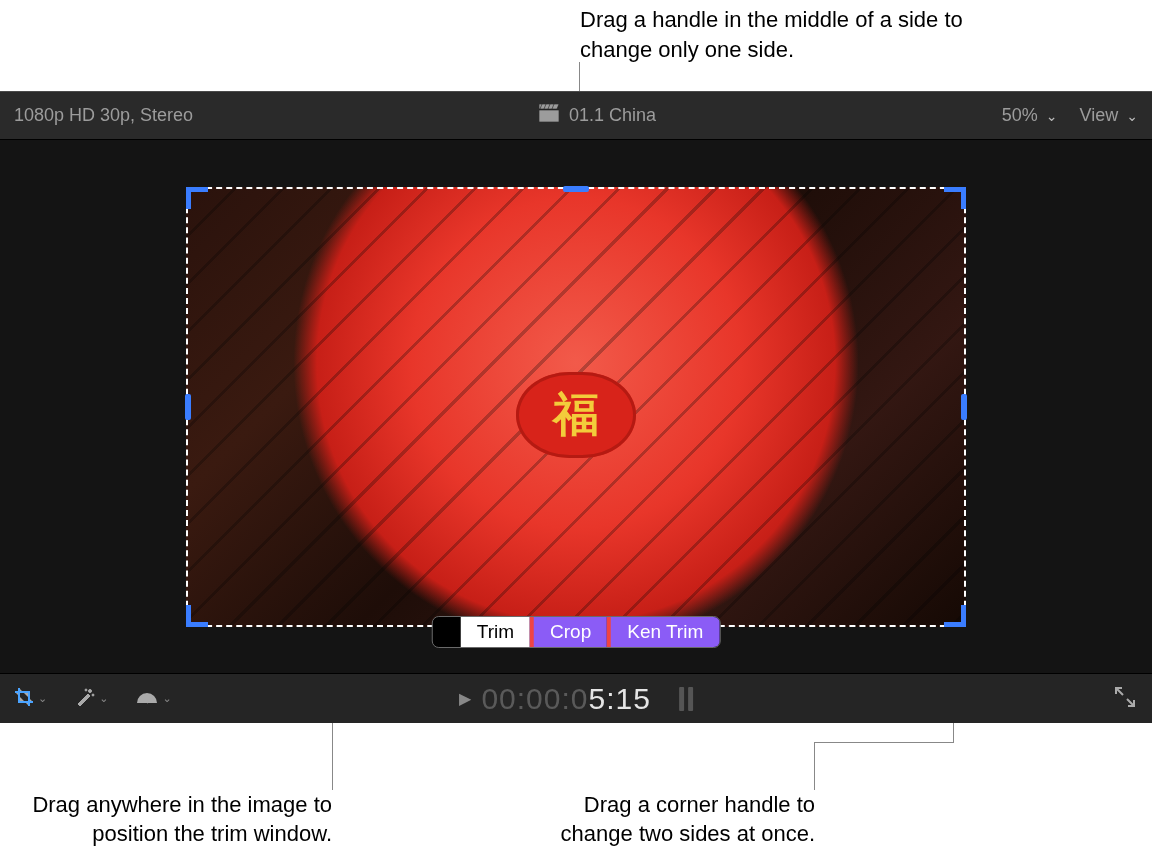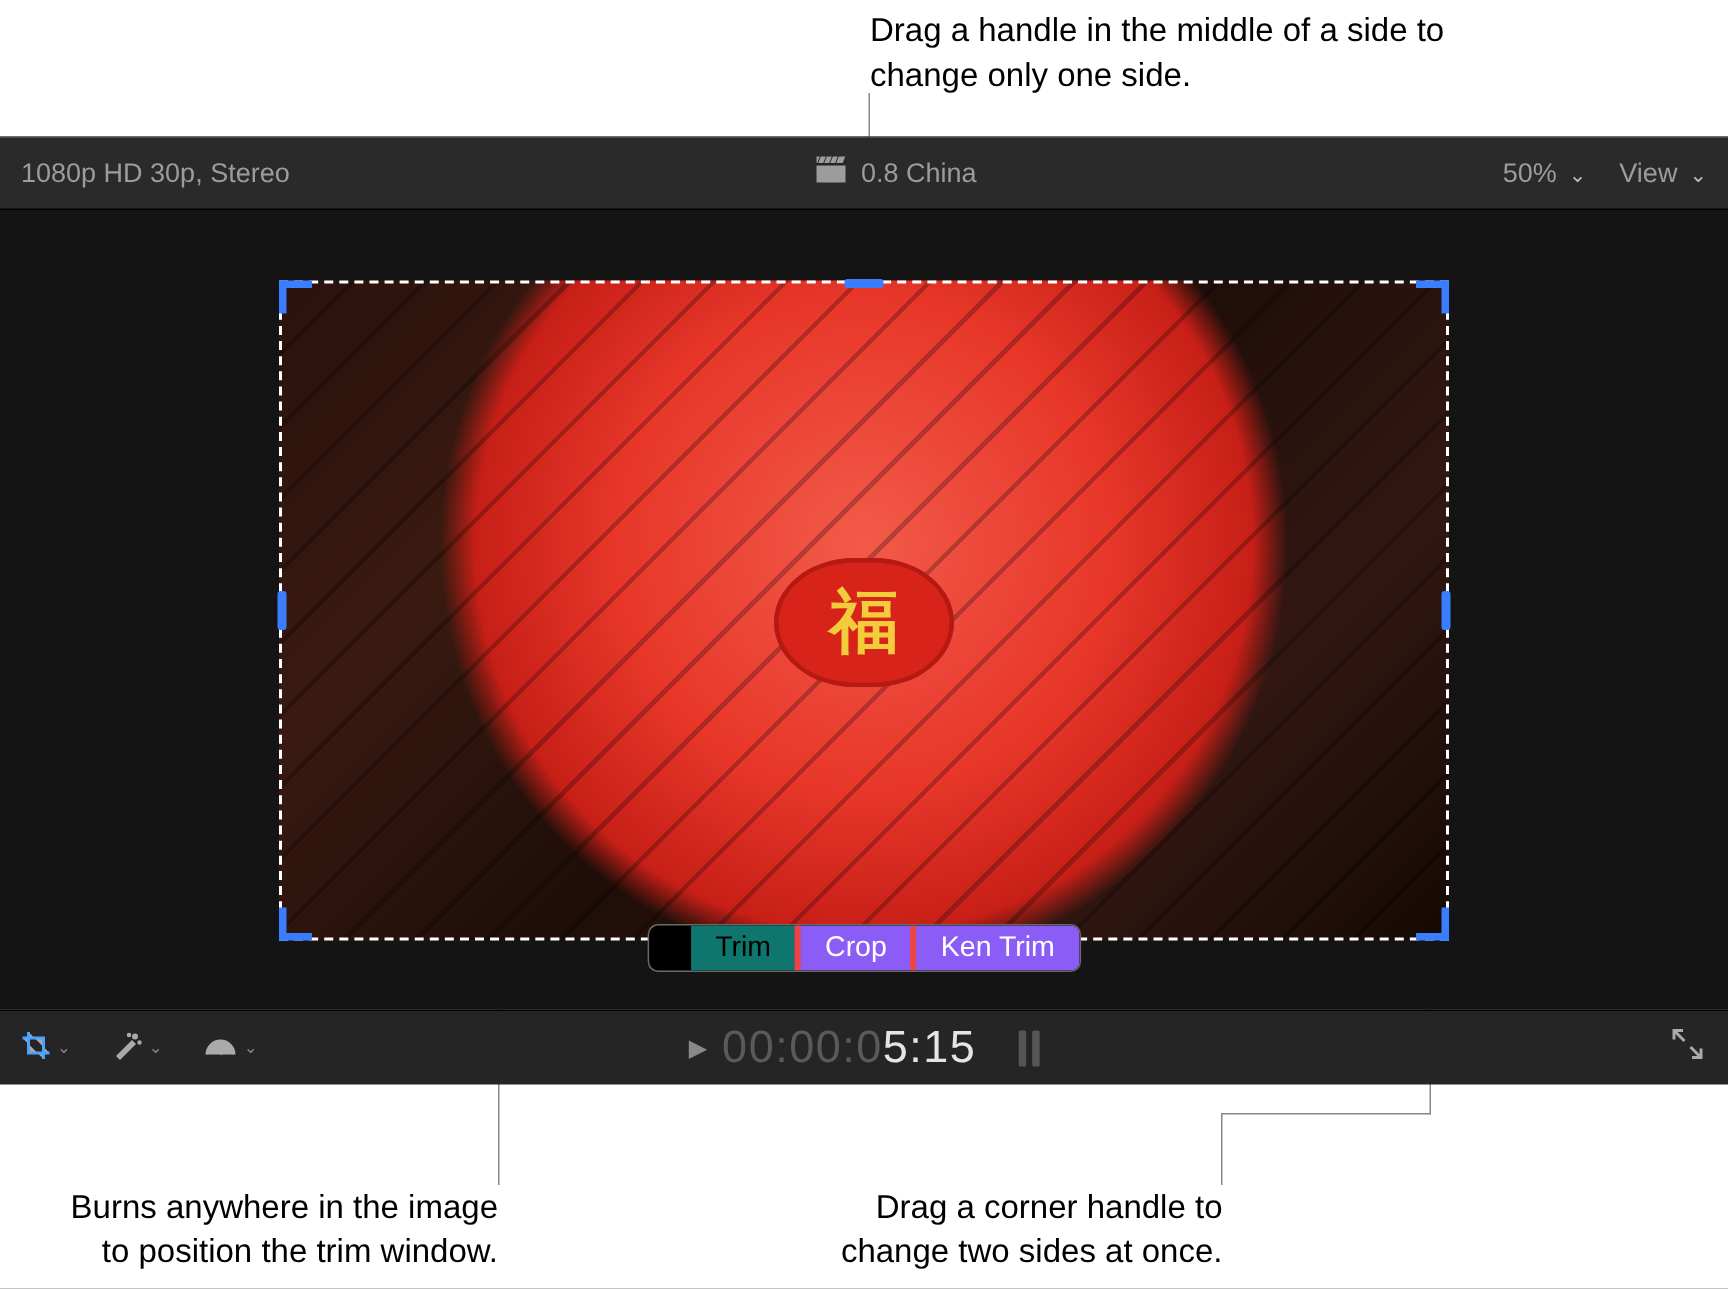--- a/index.html
+++ b/index.html
@@ -98,21 +98,21 @@
   .h-mid-l { left: -3px; top: 50%; transform: translateY(-50%); width: 6px; height: 26px; border-radius: 2px; }
   .h-mid-r { right: -3px; top: 50%; transform: translateY(-50%); width: 6px; height: 26px; border-radius: 2px; }
 
   .mode-seg {
     position: absolute; bottom: -21px; left: 50%; transform: translateX(-50%);
     display: flex; border: 1px solid #6a6a6a; border-radius: 7px; overflow: hidden;
     background: #000; font-size: 19px; z-index: 5;
   }
   .seg-btn { padding: 4px 16px; color: #fff; background: #8b5cf6; border-left: 4px solid #ef4444; }
   .seg-btn:first-child { border-left: none; }
-  .seg-btn.active { background: #0f766e; color: #000; font-weight: 500; margin-left: 28px; }
+  .seg-btn.active { background: #ffffff; color: #000; font-weight: 500; margin-left: 28px; }
 
   .bottom-bar {
     height: 50px; border-top: 1px solid #000; background: #252525;
     display: flex; align-items: center; padding: 0 14px;
     position: relative;
   }
   .tool-icons { display: flex; gap: 28px; align-items: center; color: #aaa; }
   .tool { display: flex; align-items: center; gap: 4px; font-size: 14px; }
   .tool .smchev { font-size: 11px; color: #888; }
 
@@ -128,40 +128,40 @@
   .loop-marks span { width: 5px; height: 24px; background: #555; border-radius: 1px; }
 
   .clap-icon svg { fill: #9c9c9c; }
   .crop-icon svg, .wand-icon svg, .retime-icon svg { fill: #aaa; stroke:#aaa; }
   .skim-icon svg { fill:#bbb; }
 </style>
 </head>
 <body>
 
 <div class="callout callout-top">Drag a handle in the middle of a side to change only one side.</div>
-<div class="callout callout-bl">Burns anywhere in the image to position the trim window.</div>
+<div class="callout callout-bl">Drag anywhere in the image to position the trim window.</div>
 <div class="callout callout-br">Drag a corner handle to change two sides at once.</div>
 
 <div class="leader" style="left:579px; top:62px; width:1px; height:135px;"></div>
 <div class="leader" style="left:332px; top:655px; width:1px; height:135px;"></div>
 <div class="leader" style="left:814px; top:742px; width:1px; height:48px;"></div>
 <div class="leader" style="left:814px; top:742px; width:140px; height:1px;"></div>
 <div class="leader" style="left:953px; top:634px; width:1px; height:109px;"></div>
 
 <div class="app-frame">
 
   <div class="titlebar">
     <div class="left">1080p HD 30p, Stereo</div>
     <div class="center">
       <span class="clap-icon">
         <svg width="20" height="18" viewBox="0 0 20 18">
             <path d="M0 6h20v12H0z M0 0h20l-2 5H0z M3 0l-2 5 M7 0l-2 5 M11 0l-2 5 M15 0l-2 5" fill="#9c9c9c" stroke="#1e1e1e" stroke-width="0.6"></path>
           </svg>
       </span>
-      <span>0.8 China</span>
+      <span>01.1 China</span>
     </div>
     <div class="right">
       <div class="zoom">
         <span>50%</span>
         <span class="chev">⌄</span>
       </div>
       <div class="zoom">
         <span>View</span>
         <span class="chev">⌄</span>
       </div>

